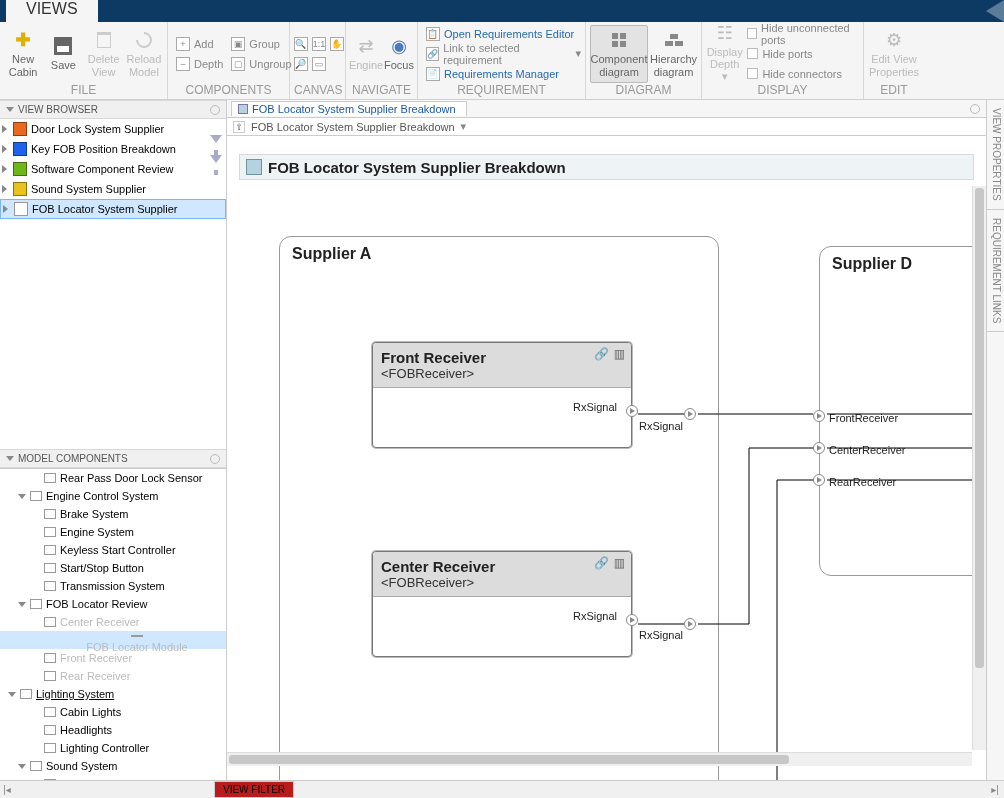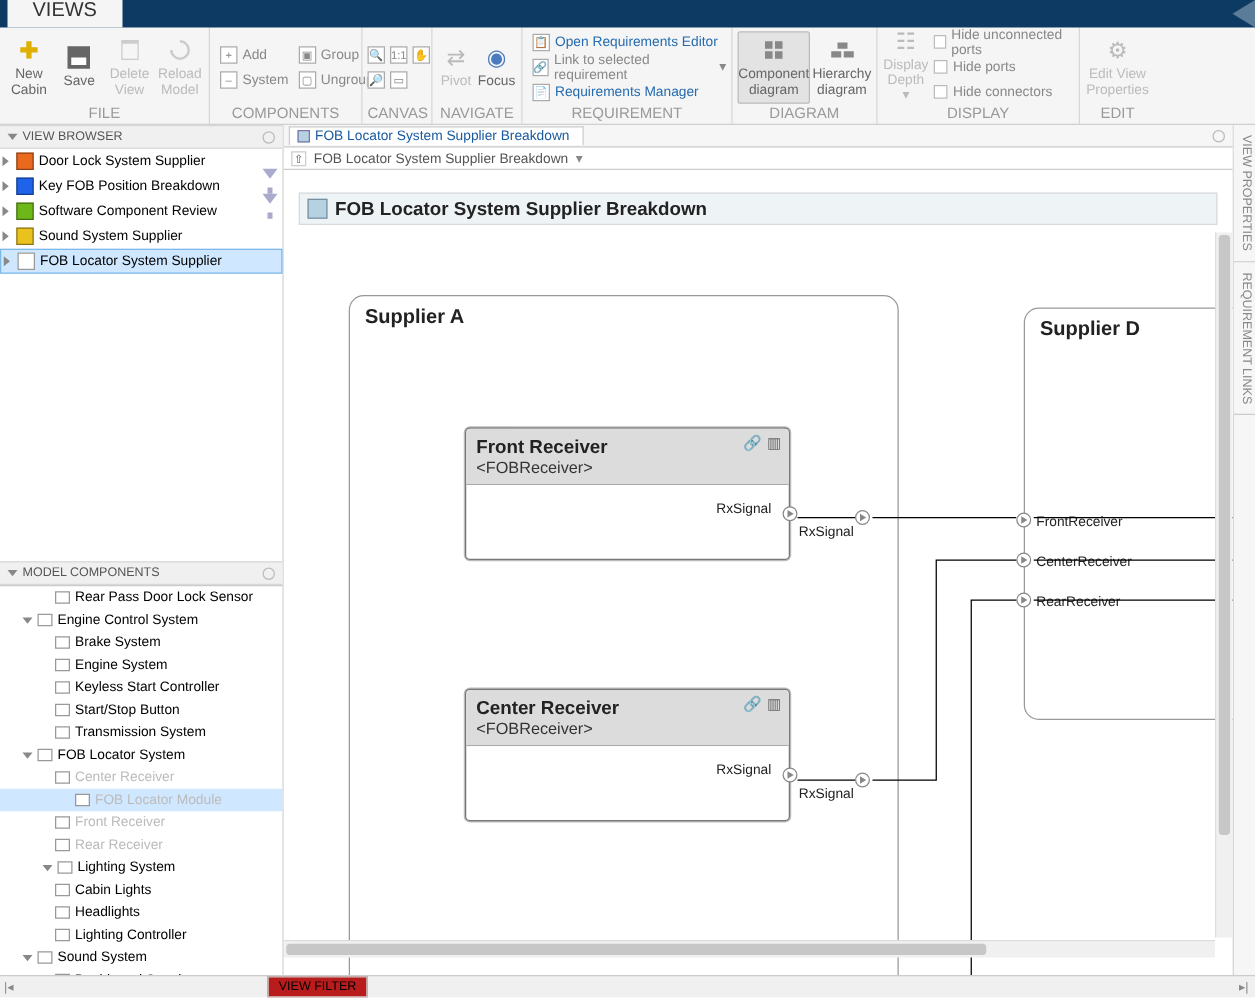--- a/index.html
+++ b/index.html
@@ -151,21 +151,21 @@
 
   <div class="ribbon-group" style="width:122px">
     <div class="ribbon-group-body">
       <div class="small-col" style="margin-left:4px">
         <div class="small-row">
             <span class="sm-ico">+</span>
             <span>Add</span>
           </div>
         <div class="small-row">
             <span class="sm-ico">–</span>
-            <span>System</span>
+            <span>Depth</span>
           </div>
       </div>
       <div class="small-col" style="margin-left:6px">
         <div class="small-row">
             <span class="sm-ico">▣</span>
             <span>Group</span>
           </div>
         <div class="small-row">
             <span class="sm-ico">▢</span>
             <span>Ungroup</span>
@@ -189,21 +189,21 @@
           </div>
       </div>
     </div>
     <div class="ribbon-group-label">CANVAS</div>
   </div>
 
   <div class="ribbon-group" style="width:72px">
     <div class="ribbon-group-body">
       <div class="big-btn disabled" style="width:32px">
         <div class="icon">⇄</div>
-        <div>Pivot</div>
+        <div>Engine</div>
       </div>
       <div class="big-btn" style="width:34px">
         <div class="icon" style="color:#4a7bbf">◉</div>
         <div>Focus</div>
       </div>
     </div>
     <div class="ribbon-group-label">NAVIGATE</div>
   </div>
 
   <div class="ribbon-group" style="width:168px">
@@ -374,43 +374,43 @@
     <span>Start/Stop Button</span>
           </div>
           <div class="mc-item" style="padding-left: 32px;">
             <span style="width:8px;display:inline-block"></span>
     <span class="boxico "></span>
     <span>Transmission System</span>
           </div>
           <div class="mc-item" style="padding-left: 18px;">
             <span class="tri-d"></span>
     <span class="boxico "></span>
-    <span>FOB Locator System</span>
+    <span>FOB Locator Review</span>
           </div>
           <div class="mc-item faded" style="padding-left: 32px;">
             <span style="width:8px;display:inline-block"></span>
     <span class="boxico ref"></span>
     <span>Center Receiver</span>
           </div>
-          <div class="mc-item faded hl" style="padding-left: 48px;">
+          <div class="mc-item faded hl" style="padding-left: 48px; flex-direction: column;">
             <span style="width:8px;display:inline-block"></span>
     <span class="boxico ref"></span>
     <span>FOB Locator Module</span>
           </div>
           <div class="mc-item faded" style="padding-left: 32px;">
             <span style="width:8px;display:inline-block"></span>
     <span class="boxico ref"></span>
     <span>Front Receiver</span>
           </div>
           <div class="mc-item faded" style="padding-left: 32px;">
             <span style="width:8px;display:inline-block"></span>
     <span class="boxico ref"></span>
     <span>Rear Receiver</span>
           </div>
-          <div class="mc-item" style="padding-left: 34px;">
+          <div class="mc-item" style="padding-left: 8px; text-decoration: underline;">
             <span class="tri-d"></span>
     <span class="boxico "></span>
     <span>Lighting System</span>
           </div>
           <div class="mc-item" style="padding-left: 32px;">
             <span style="width:8px;display:inline-block"></span>
     <span class="boxico "></span>
     <span>Cabin Lights</span>
           </div>
           <div class="mc-item" style="padding-left: 32px;">

